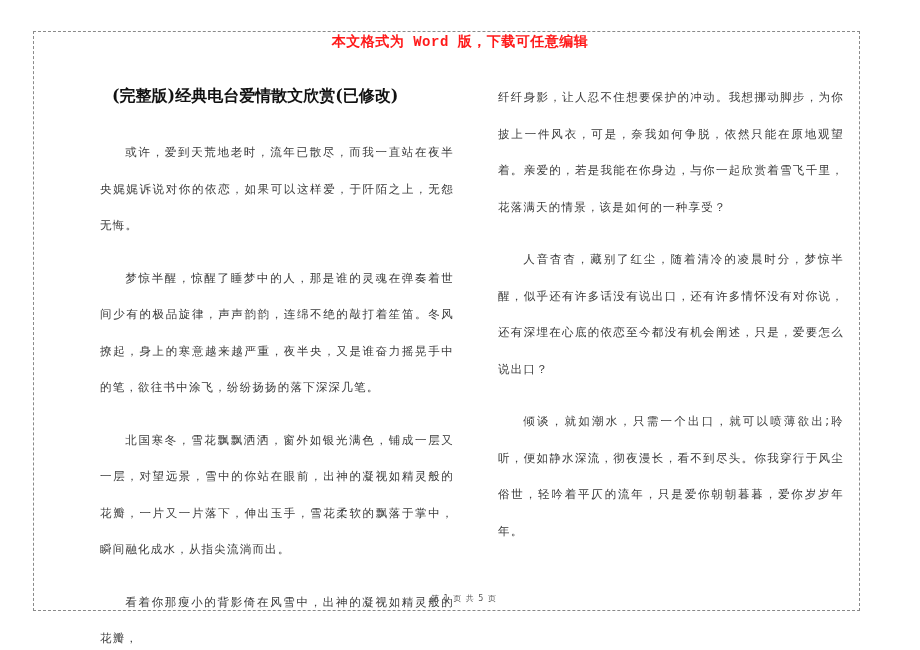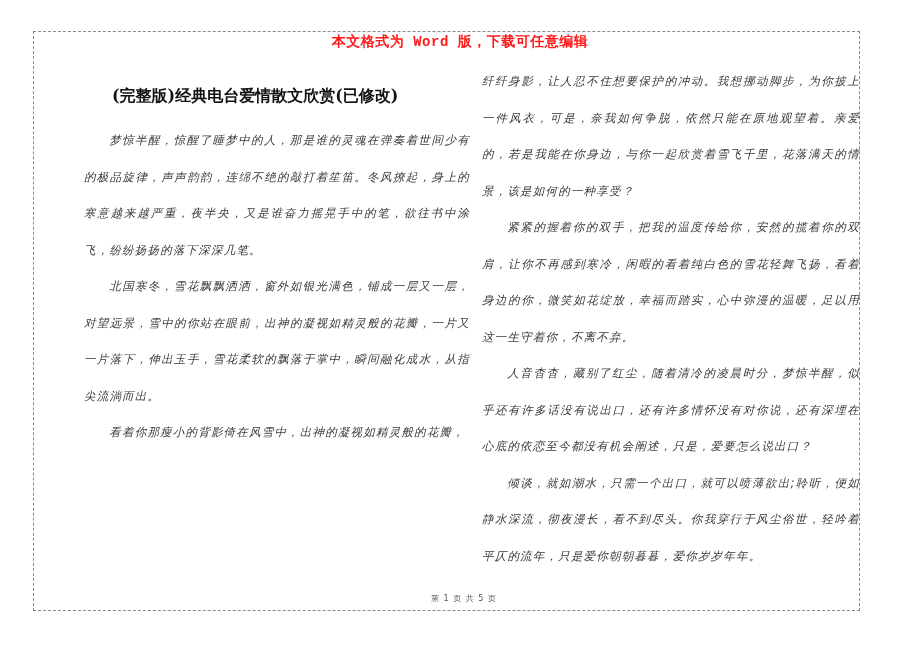--- a/index.html
+++ b/index.html
@@ -57,24 +57,23 @@
       font-family: "DejaVu Serif", serif;
       font-size: 16px;
       font-weight: bold;
       color: #111111;
       line-height: 44px;
       margin-left: 28px;
       letter-spacing: 0;
       margin-bottom: 4px;
     }
     .para {
-      margin: 0;
+      margin: 16px;
       text-align: justify;
       text-indent: 2.2em;
-      font-style: italic;
     }
     .para.noindent { text-indent: 0; }
     .para.sub { text-indent: 1.7em; }
     .footer {
       position: absolute;
       left: 4px;
       top: 593px;
       width: 920px;
       text-align: center;
       font-size: 8px;
@@ -84,25 +83,25 @@
   </style>
 </head>
 <body>
 
 <div class="page-frame"></div>
 
 <div class="header-banner">本文格式为 Word 版，下载可任意编辑</div>
 
 <div class="col col-left">
   <div class="doc-title">(完整版)经典电台爱情散文欣赏(已修改)</div>
+  <p class="para">或许，爱到天荒地老时，流年已散尽，而我一直站在夜半央娓娓诉说对你的依恋，如果可以这样爱，于阡陌之上，无怨无悔。</p>
   <p class="para">梦惊半醒，惊醒了睡梦中的人，那是谁的灵魂在弹奏着世间少有的极品旋律，声声韵韵，连绵不绝的敲打着笙笛。冬风撩起，身上的寒意越来越严重，夜半央，又是谁奋力摇晃手中的笔，欲往书中涂飞，纷纷扬扬的落下深深几笔。</p>
   <p class="para">北国寒冬，雪花飘飘洒洒，窗外如银光满色，铺成一层又一层，对望远景，雪中的你站在眼前，出神的凝视如精灵般的花瓣，一片又一片落下，伸出玉手，雪花柔软的飘落于掌中，瞬间融化成水，从指尖流淌而出。</p>
   <p class="para">看着你那瘦小的背影倚在风雪中，出神的凝视如精灵般的花瓣，</p>
 </div>
 
 <div class="col col-right">
   <p class="para noindent">纤纤身影，让人忍不住想要保护的冲动。我想挪动脚步，为你披上一件风衣，可是，奈我如何争脱，依然只能在原地观望着。亲爱的，若是我能在你身边，与你一起欣赏着雪飞千里，花落满天的情景，该是如何的一种享受？</p>
-  <p class="para">紧紧的握着你的双手，把我的温度传给你，安然的揽着你的双肩，让你不再感到寒冷，闲暇的看着纯白色的雪花轻舞飞扬，看着身边的你，微笑如花绽放，幸福而踏实，心中弥漫的温暖，足以用这一生守着你，不离不弃。</p>
   <p class="para">人音杳杳，藏别了红尘，随着清冷的凌晨时分，梦惊半醒，似乎还有许多话没有说出口，还有许多情怀没有对你说，还有深埋在心底的依恋至今都没有机会阐述，只是，爱要怎么说出口？</p>
   <p class="para">倾谈，就如潮水，只需一个出口，就可以喷薄欲出;聆听，便如静水深流，彻夜漫长，看不到尽头。你我穿行于风尘俗世，轻吟着平仄的流年，只是爱你朝朝暮暮，爱你岁岁年年。</p>
 </div>
 
 <div class="footer">第 1 页 共 5 页</div>
 
 </body></html>

